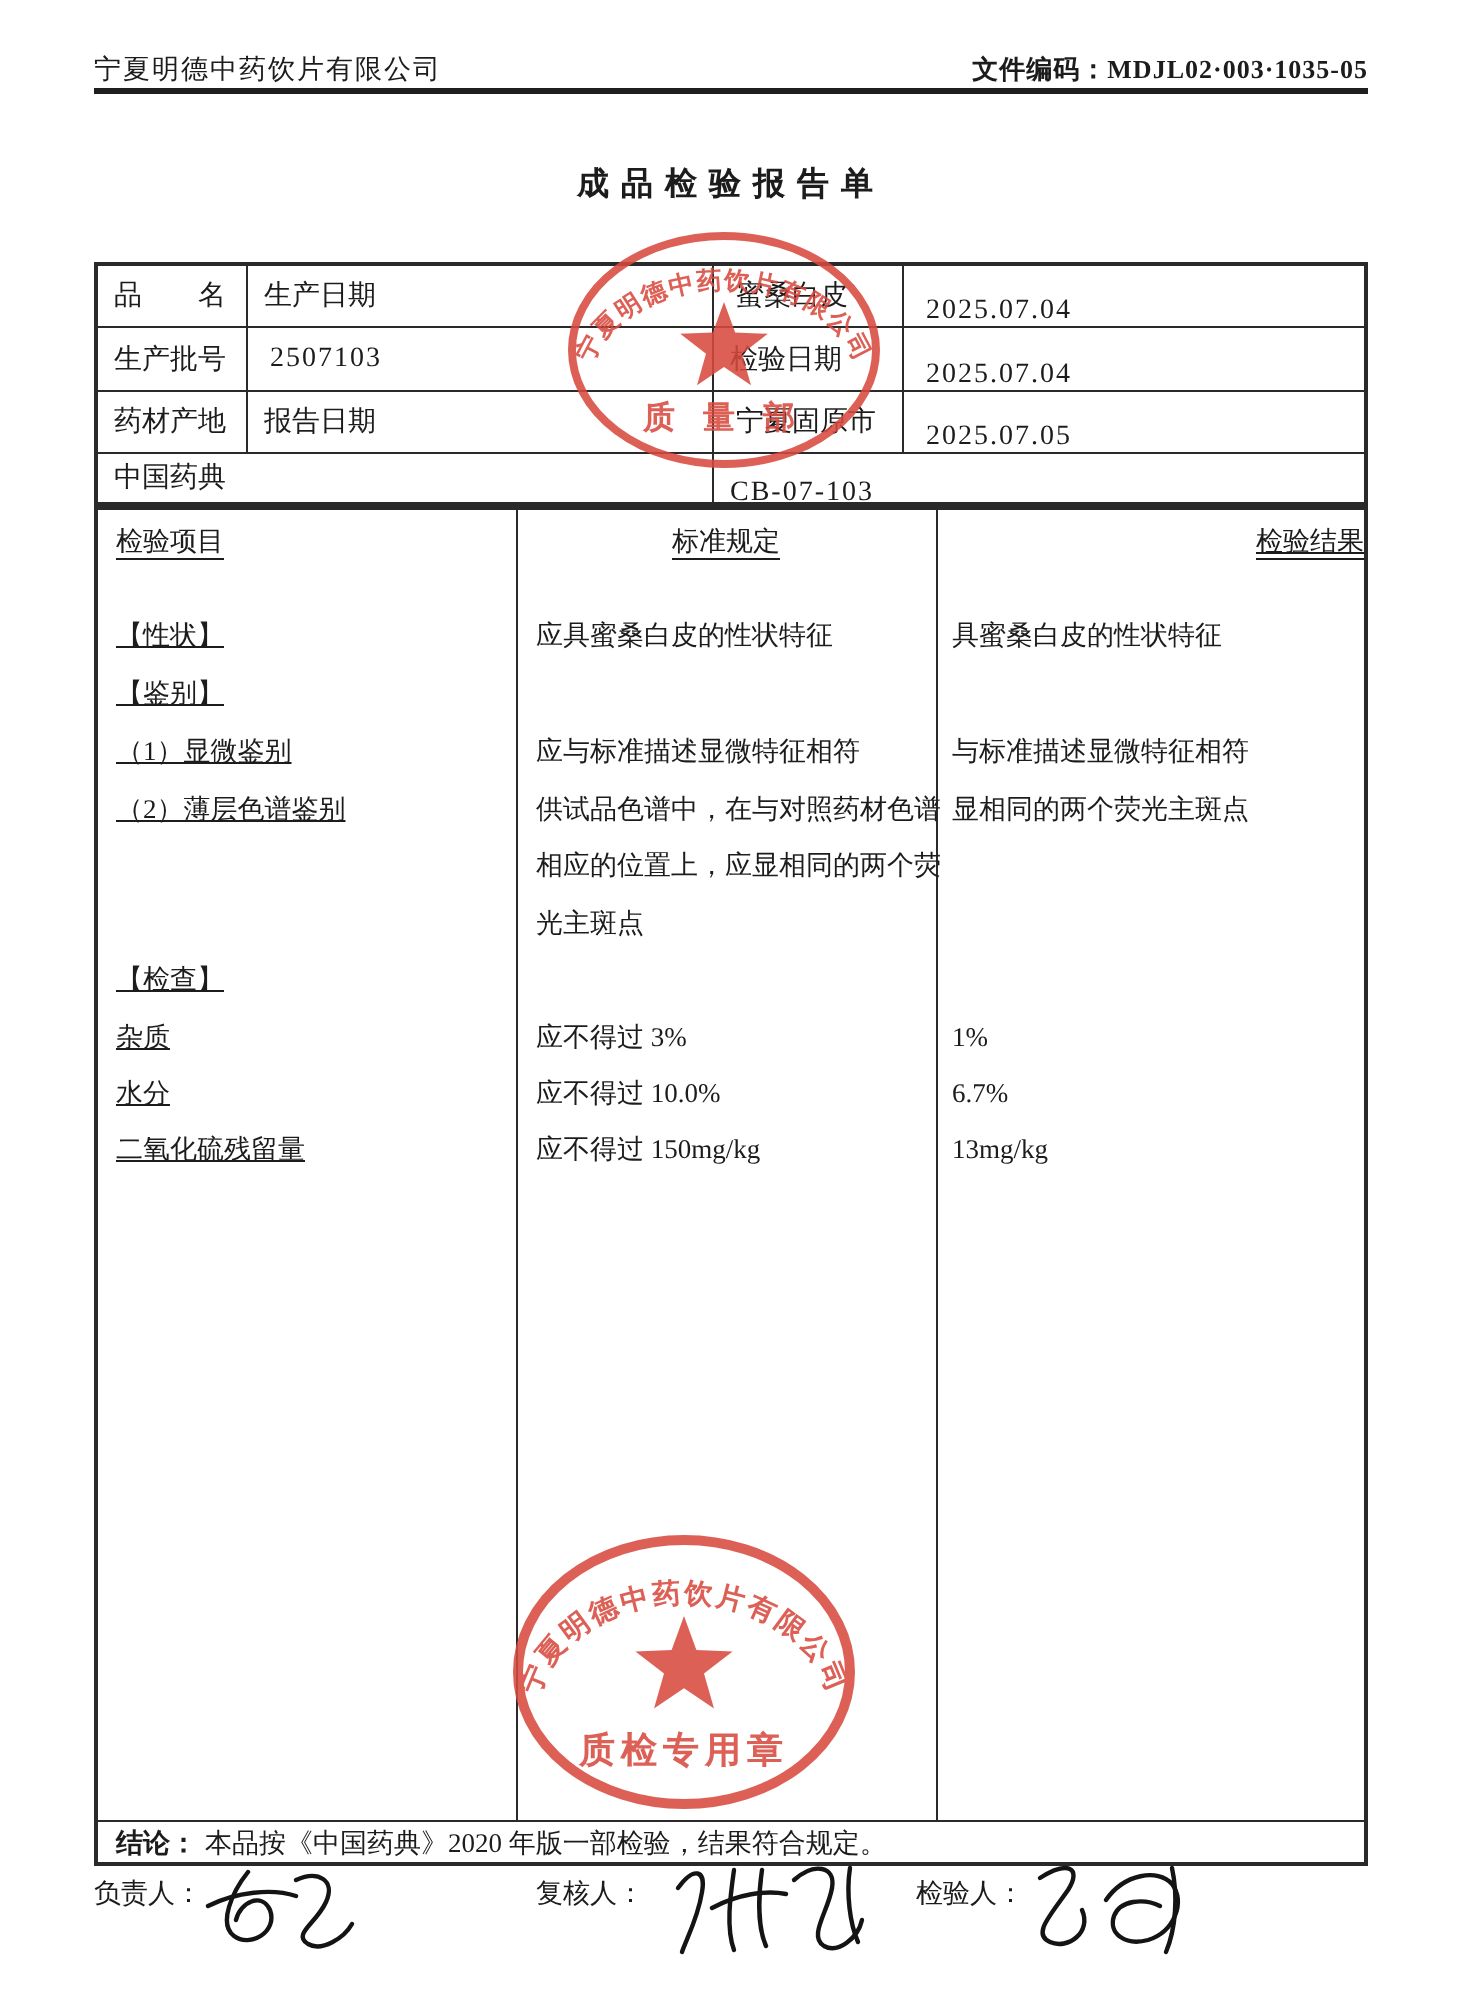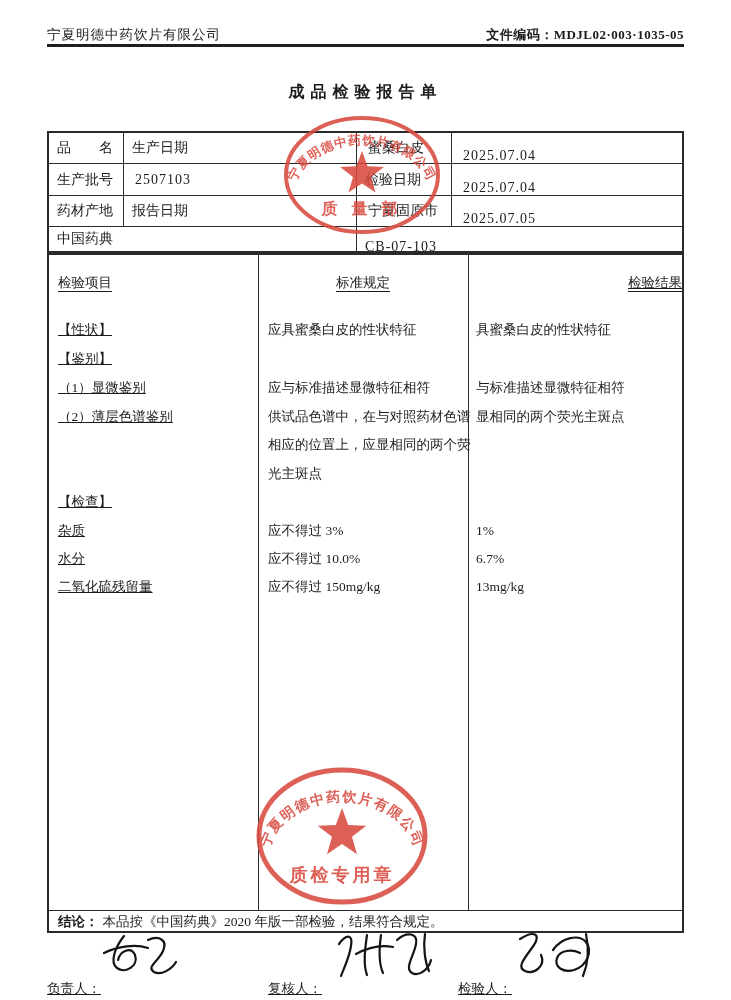--- a/index.html
+++ b/index.html
@@ -41,21 +41,21 @@
   .mono { font-family:"Liberation Serif","DejaVu Serif",serif; letter-spacing:1px; }
 
   
   .main {
     left:47px; top:253px; width:637px; height:680px;
     border:2px solid #2a2a2a; position:absolute;
   }
   .vd { position:absolute; top:0; width:1px; height:655px; background:#2a2a2a; }
   .vd1 { left:209px; } .vd2 { left:419px; }
   .mline { position:absolute; height:20px; line-height:20px; font-size:13.5px; white-space:nowrap; }
-  .mline .cell { position:absolute; top:12px; height:20px; }
+  .mline .cell { position:absolute; top:0; height:20px; }
   .c1 { left:9px;text-decoration:underline; }
   .c2 { left:219px; }
   .c3 { left:427px; }
   .mhead { top:6px; }
   .mhead .hc { text-decoration:underline; text-underline-offset:4px; }
   .mhead .c1 { left:9px; }
   .mhead .c2c { left:209px; width:210px; text-align:center; }
   .mhead .c3c { left:419px; width:214px; text-align:right;text-decoration:underline; }
   .r0{top:53px}.r1{top:82px}.r2{top:111px}.r3{top:140px}.r4{top:168px}
   .r5{top:197px}.r6{top:225px}.r7{top:254px}.r8{top:282px}.r9{top:310px}
@@ -63,21 +63,21 @@
   
   .concl {
     position:absolute; left:0; right:0; top:655px; height:23px;
     border-top:1.5px solid #2a2a2a;
     display:flex; align-items:center; padding:0 12px 0 9px;
     font-size:13.5px; white-space:nowrap;
   }
   .concl b { font-weight:bold; margin-right:4px; }
 
   
-  .sigrow { font-size:13.5px; top:980px; white-space:nowrap;text-decoration:underline; }
+  .sigrow { font-size:13.5px; top:938px; white-space:nowrap; }
   .f1{left:47px}.f2{left:268px}.f3{left:458px}
   .sigsvg { position:absolute; }
   .sig1{left:96px; top:926px;} .sig2{left:326px; top:922px;} .sig3{left:508px; top:924px;}
   .sigsvg path { stroke:#141414; stroke-width:2.2; fill:none; stroke-linecap:round; stroke-linejoin:round; }
 
   
   .stamp { position:absolute; opacity:.87; pointer-events:none; }
   .stamp-top { left:280px; top:113px; }
   .stamp-bottom { left:252px; top:764px; }
   .stamp text { font-family:"Liberation Serif","DejaVu Serif",serif; font-weight:bold; }

